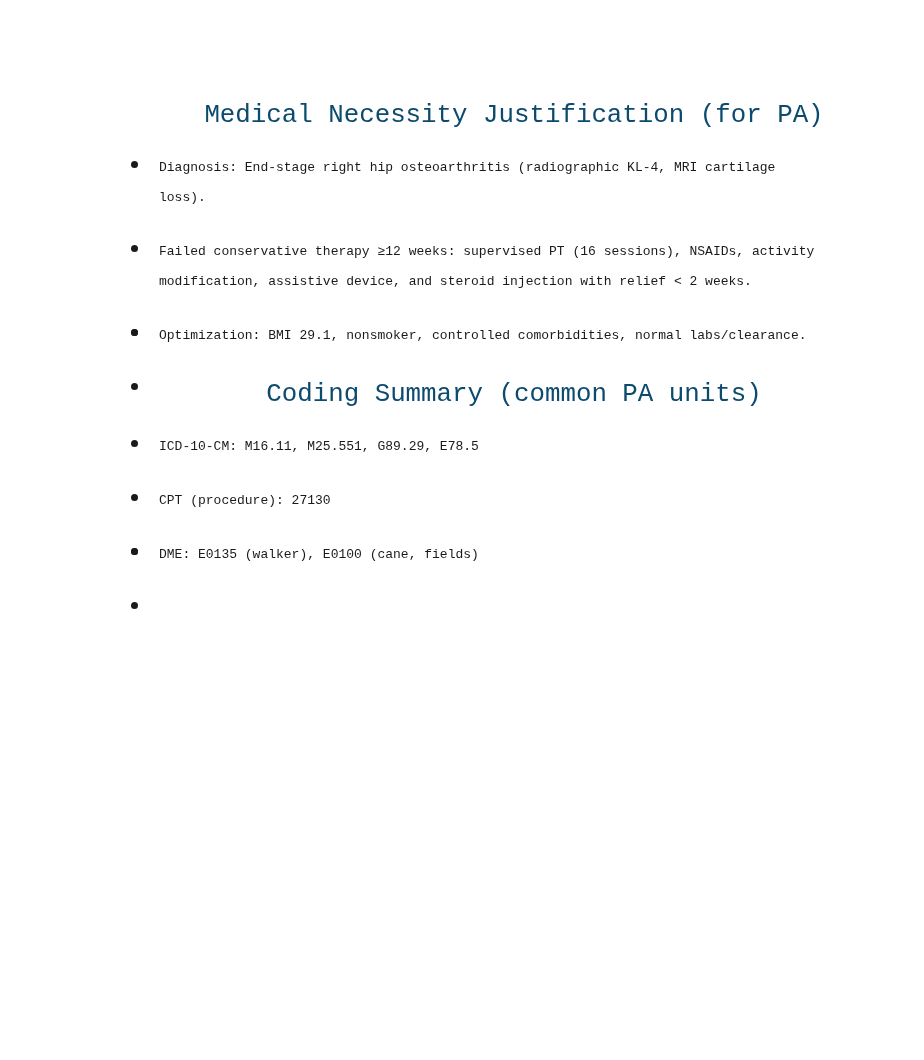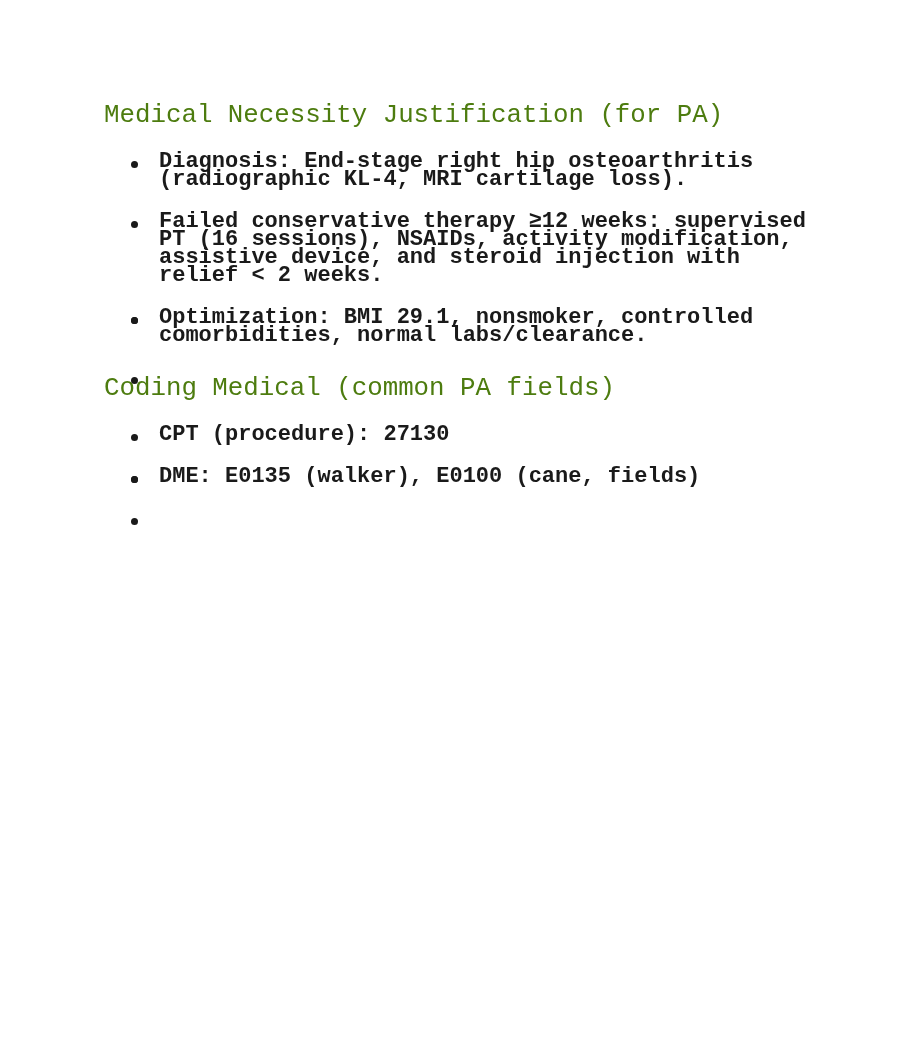--- a/index.html
+++ b/index.html
@@ -17,36 +17,36 @@
     .page {
       position: relative;
       padding: 100px 0 0 104px;
     }
     h2 {
       font-family: "Liberation Mono", "DejaVu Sans Mono", monospace;
       font-weight: normal;
       font-size: 25.8px;
       line-height: 32px;
       margin: 0;
-      color: #4d7c0f;
+      color: #0c4a6e;
       letter-spacing: 0;
+      text-align: center;
     }
     ul {
       list-style: none;
       margin: 0;
       padding: 0;
     }
     li {
       position: relative;
       padding-left: 55px;
-      font-size: 22px;
-      line-height: 18px;
+      font-size: 13px;
+      line-height: 30px;
       width: 665px;
       white-space: normal;
-      font-weight: bold;
     }
     li .bullet {
       position: absolute;
       left: 27px;
       top: 0;
       width: 8px;
       height: 22px;
     }
     li .bullet::before {
       content: "";
@@ -74,22 +74,23 @@
     <ul>
       <li><span class="bullet"></span><span>Diagnosis: End-stage right hip osteoarthritis (radiographic KL-4, MRI cartilage loss).</span></li>
       <li><span class="bullet"></span><span>Failed conservative therapy ≥12 weeks: supervised PT (16 sessions), NSAIDs, activity modification, assistive device, and steroid injection with relief &lt; 2 weeks.</span></li>
       <li><span class="bullet"></span></li>
       <li><span class="bullet"></span><span>Optimization: BMI 29.1, nonsmoker, controlled comorbidities, normal labs/clearance.</span></li>
       <li><span class="bullet"></span></li>
     </ul>
   </section>
 
   <section id="section-coding">
-    <h2>Coding Medical (common PA fields)</h2>
+    <h2>Coding Summary (common PA units)</h2>
     <ul>
+      <li><span class="bullet"></span><span>ICD-10-CM: M16.11, M25.551, G89.29, E78.5</span></li>
       <li><span class="bullet"></span><span>CPT (procedure): 27130</span></li>
       <li><span class="bullet"></span></li>
       <li><span class="bullet"></span><span>DME: E0135 (walker), E0100 (cane, fields)</span></li>
       <li><span class="bullet"></span></li>
     </ul>
   </section>
 
 </div>
 
 </body></html>

